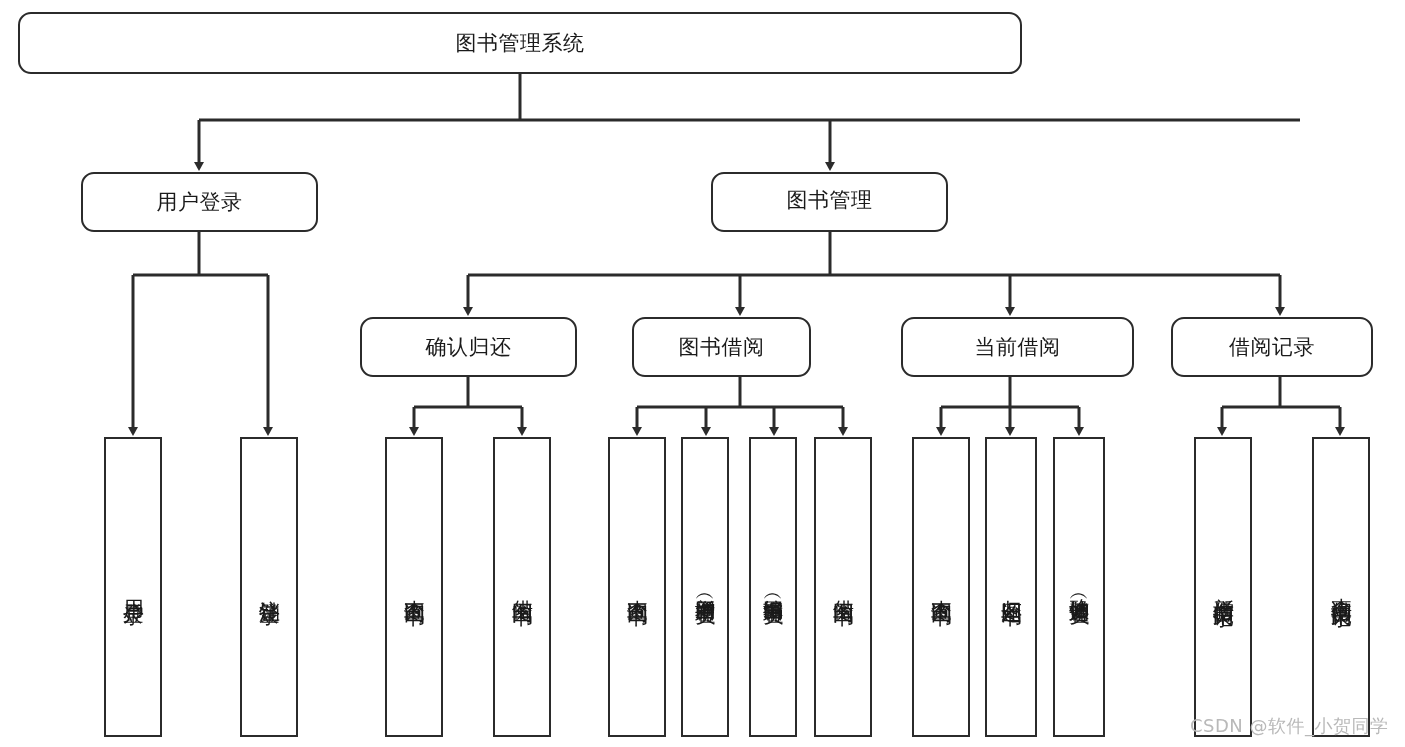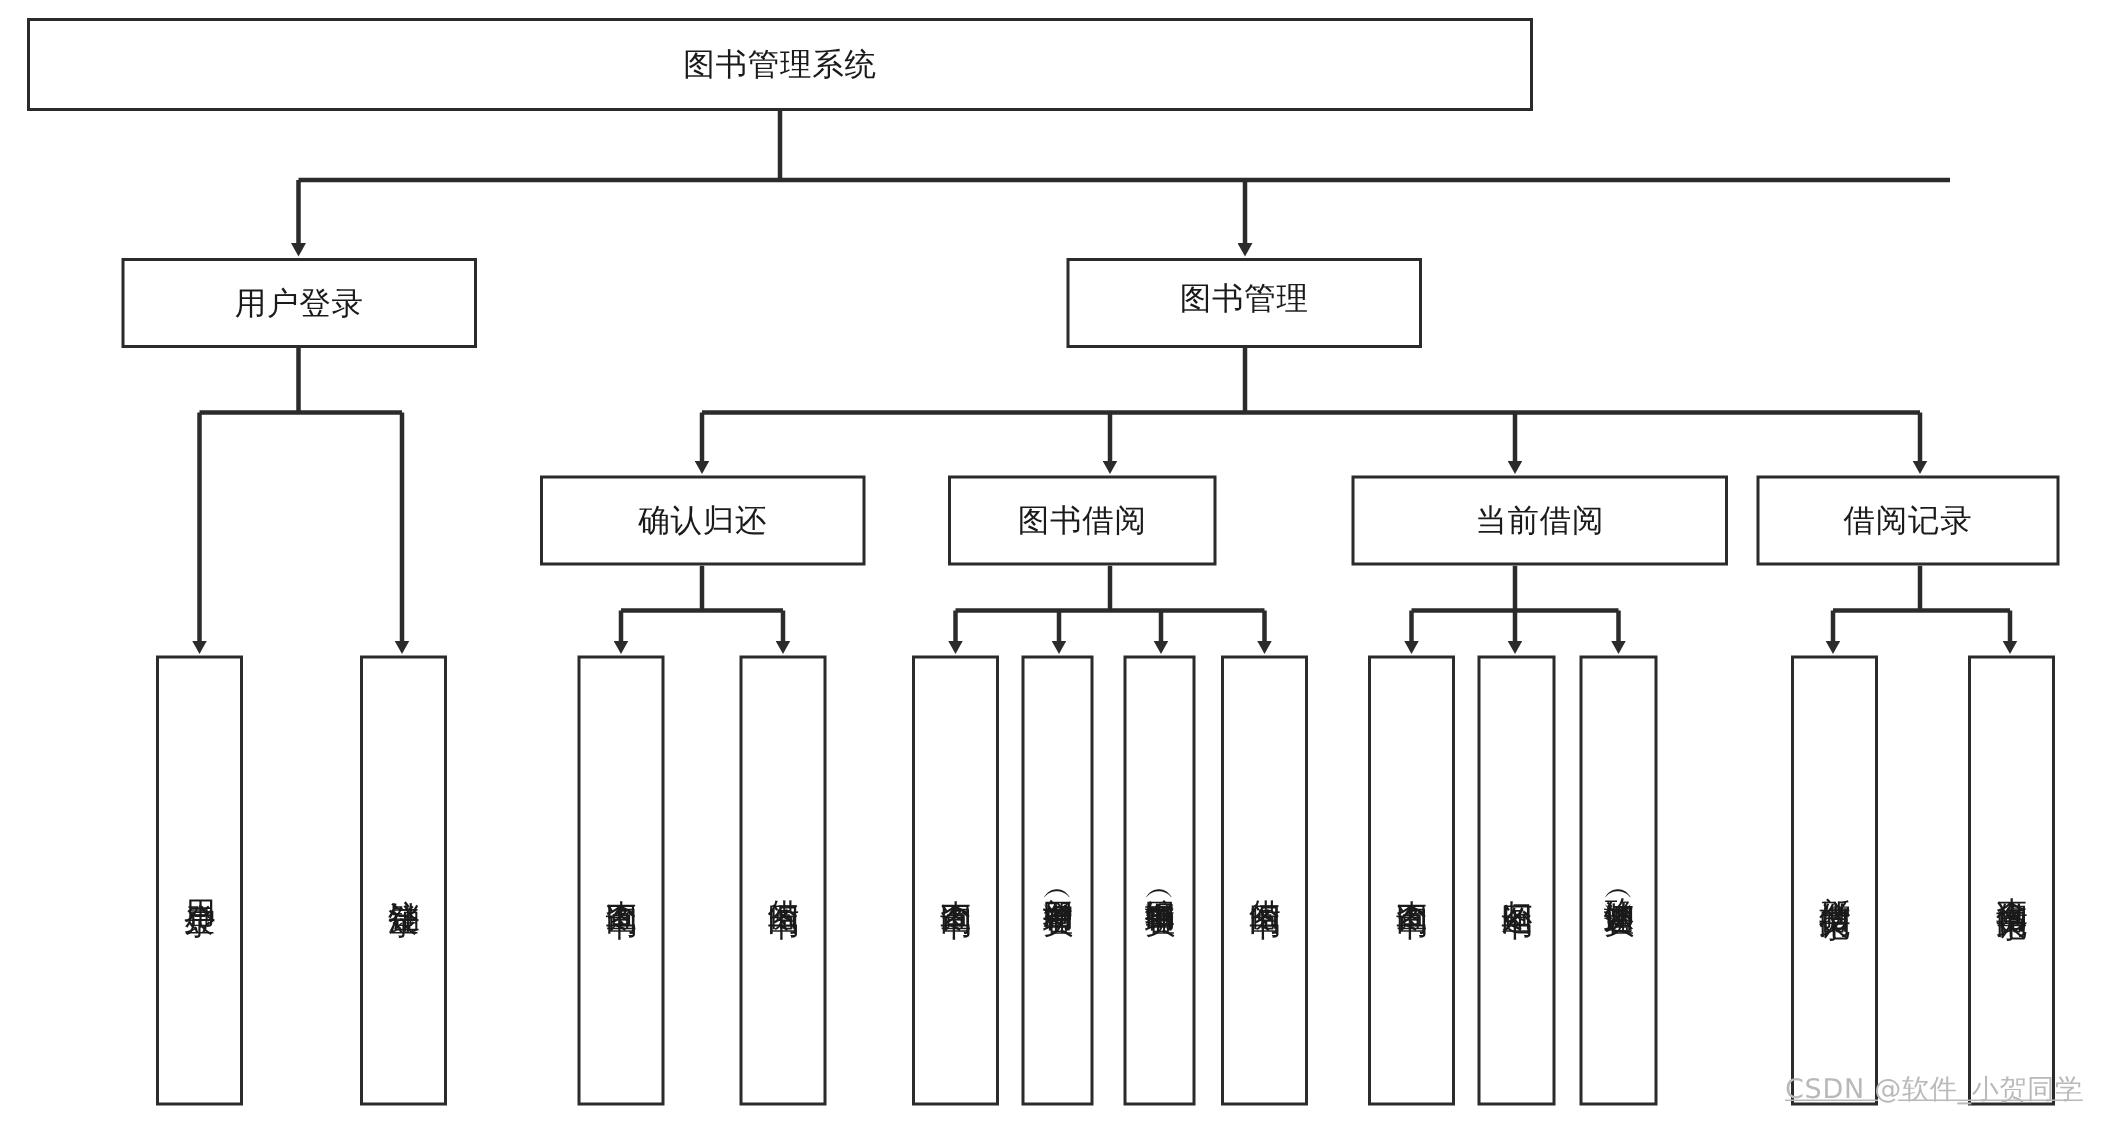--- a/index.html
+++ b/index.html
@@ -32,20 +32,21 @@
     background: #ffffff;
     display: flex;
     align-items: center;
     justify-content: center;
     color: #1a1a1a;
     line-height: 1.18;
   }
   .node.h {
     font-size: 21px;
     letter-spacing: 0.5px;
+    border-radius: 13px;
   }
   .node.v {
     writing-mode: vertical-rl;
     text-orientation: upright;
     font-size: 21px;
     letter-spacing: 2px;
     padding-top: 4px;
     padding-bottom: 4px;
     white-space: nowrap;
   }
@@ -55,21 +56,20 @@
   }
   .watermark {
     position: absolute;
     left: 1190px;
     top: 714px;
     font-size: 18px;
     color: #b9b9b9;
     letter-spacing: 0.5px;
     white-space: nowrap;
     font-family: "DejaVu Sans", "Liberation Sans", sans-serif;
-    text-decoration: underline;
   }
 </style>
 </head>
 <body>
 
 <div id="canvas">
 
   <svg class="connectors" viewBox="0 0 1405 747">
     <defs>
       <marker id="arrow" markerWidth="9" markerHeight="10" refX="1" refY="5" orient="auto" markerUnits="userSpaceOnUse">
@@ -130,21 +130,21 @@
   <div class="node h" style="left:711px; top:172px; width:237px; height:60px;font-family:Liberation Mono, monospace;">
     <span>图书管理</span>
   </div>
 
   <div class="node h" style="left:360px; top:317px; width:217px; height:60px;">
     <span>确认归还</span>
   </div>
   <div class="node h" style="left:632px; top:317px; width:179px; height:60px;">
     <span>图书借阅</span>
   </div>
-  <div class="node h" style="left:901px; top:317px; width:251px; height:60px;">
+  <div class="node h" style="left:901px; top:317px; width:233px; height:60px;">
     <span>当前借阅</span>
   </div>
   <div class="node h" style="left:1171px; top:317px; width:202px; height:60px;">
     <span>借阅记录</span>
   </div>
 
   <div class="node v" style="left:104px; top:437px; width:58px; height:300px;">
     <span>用户登录</span>
   </div>
   <div class="node v" style="left:240px; top:437px; width:58px; height:300px;">

